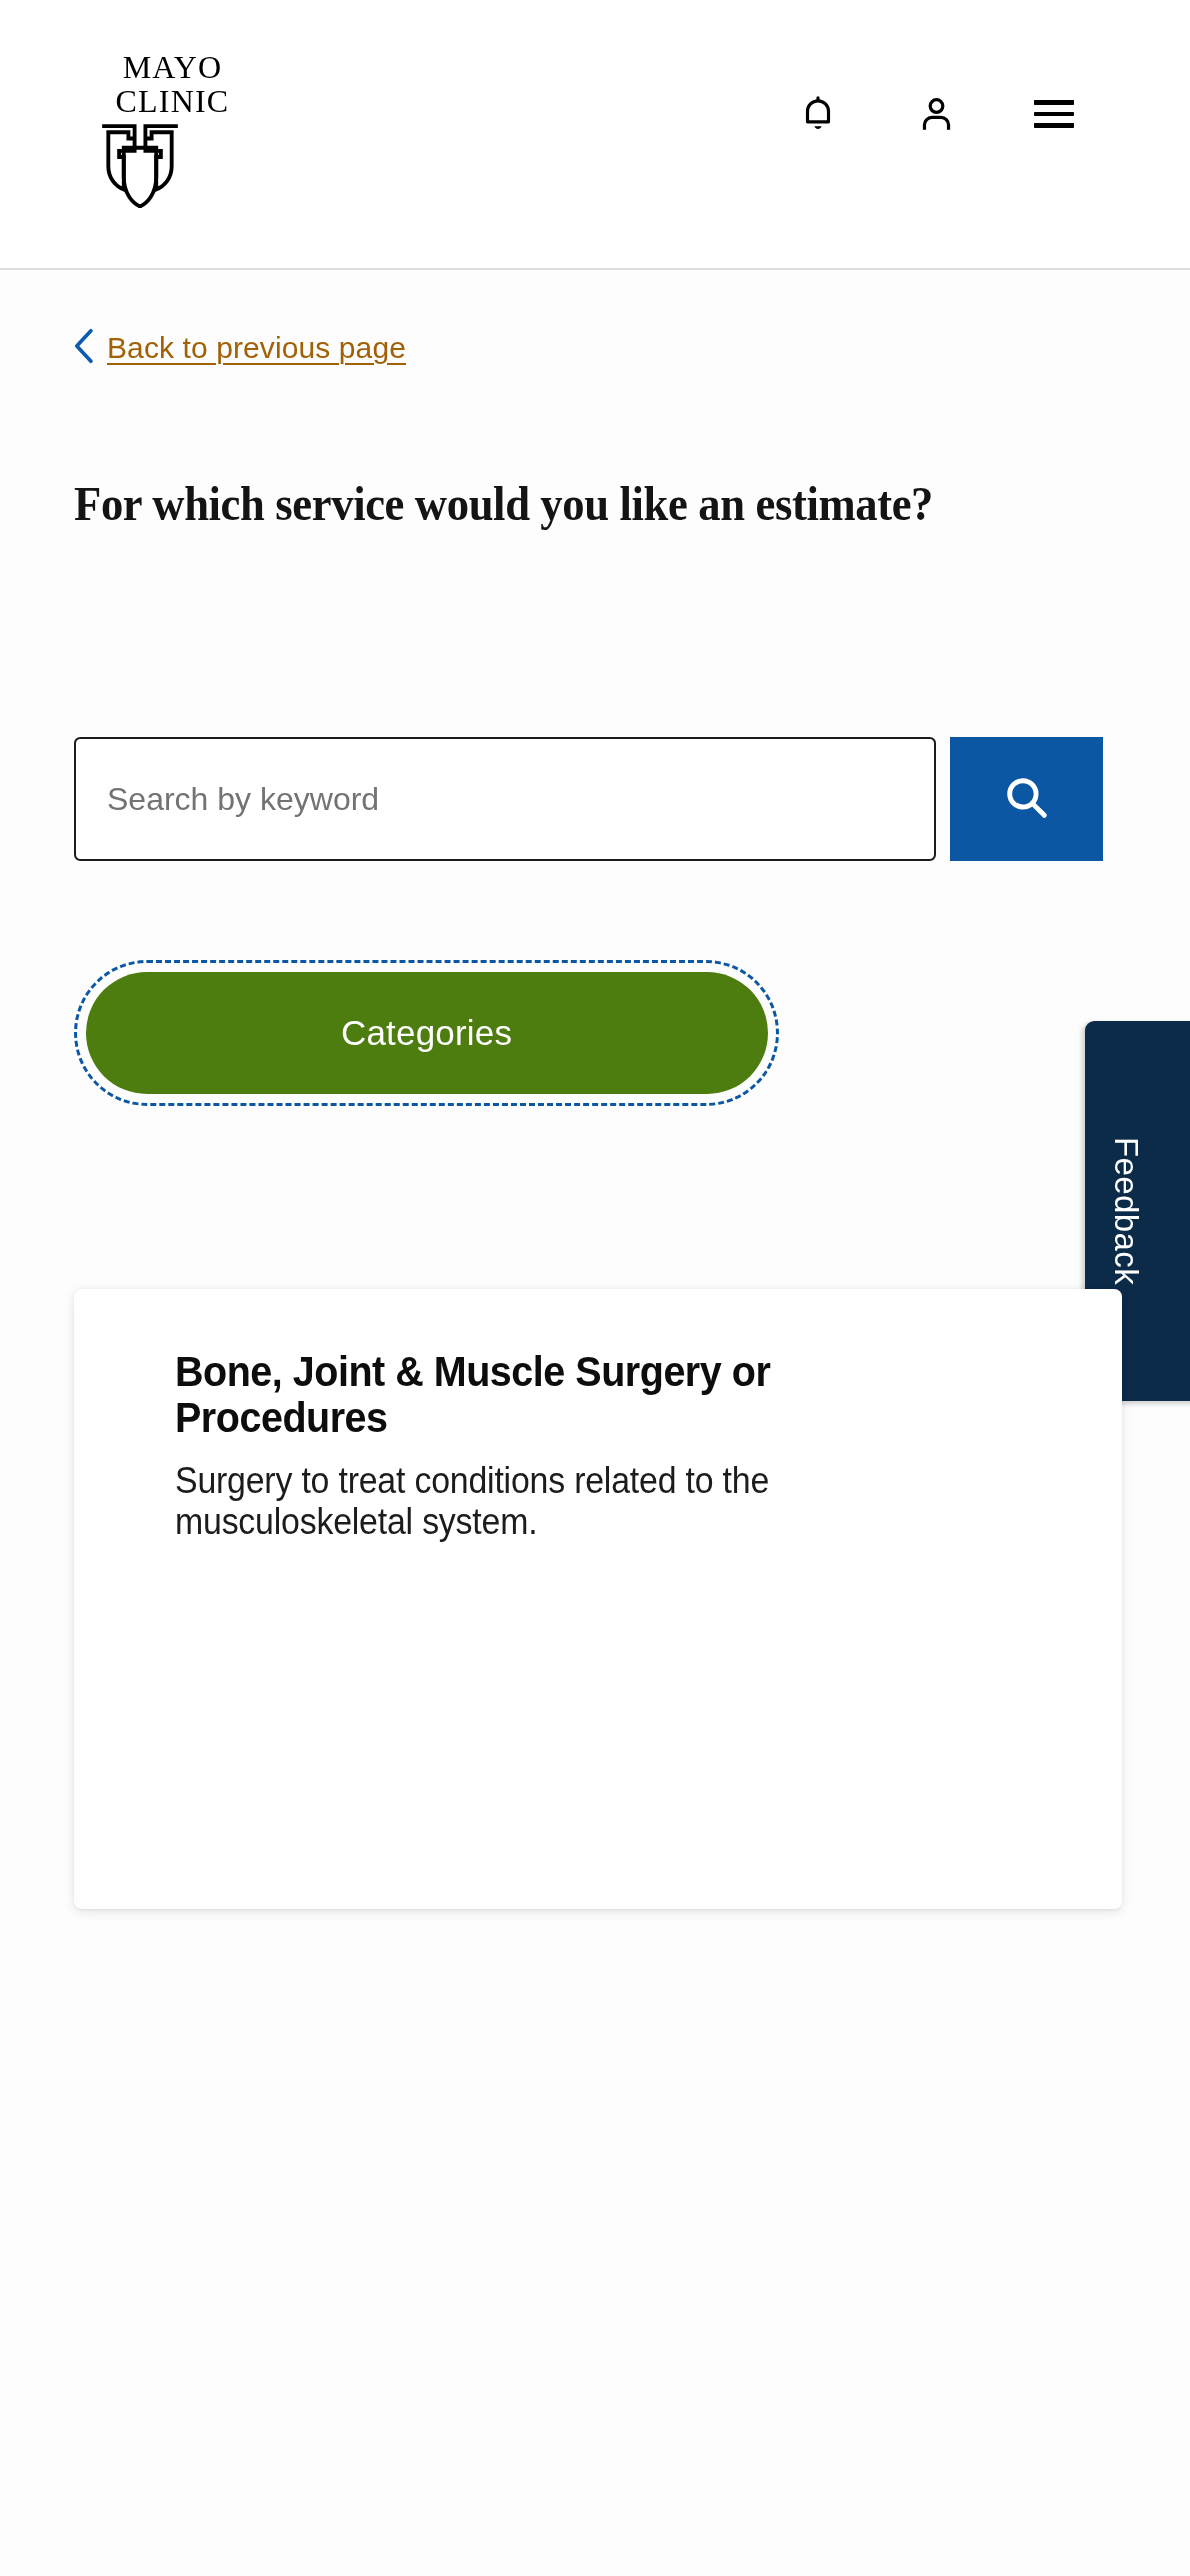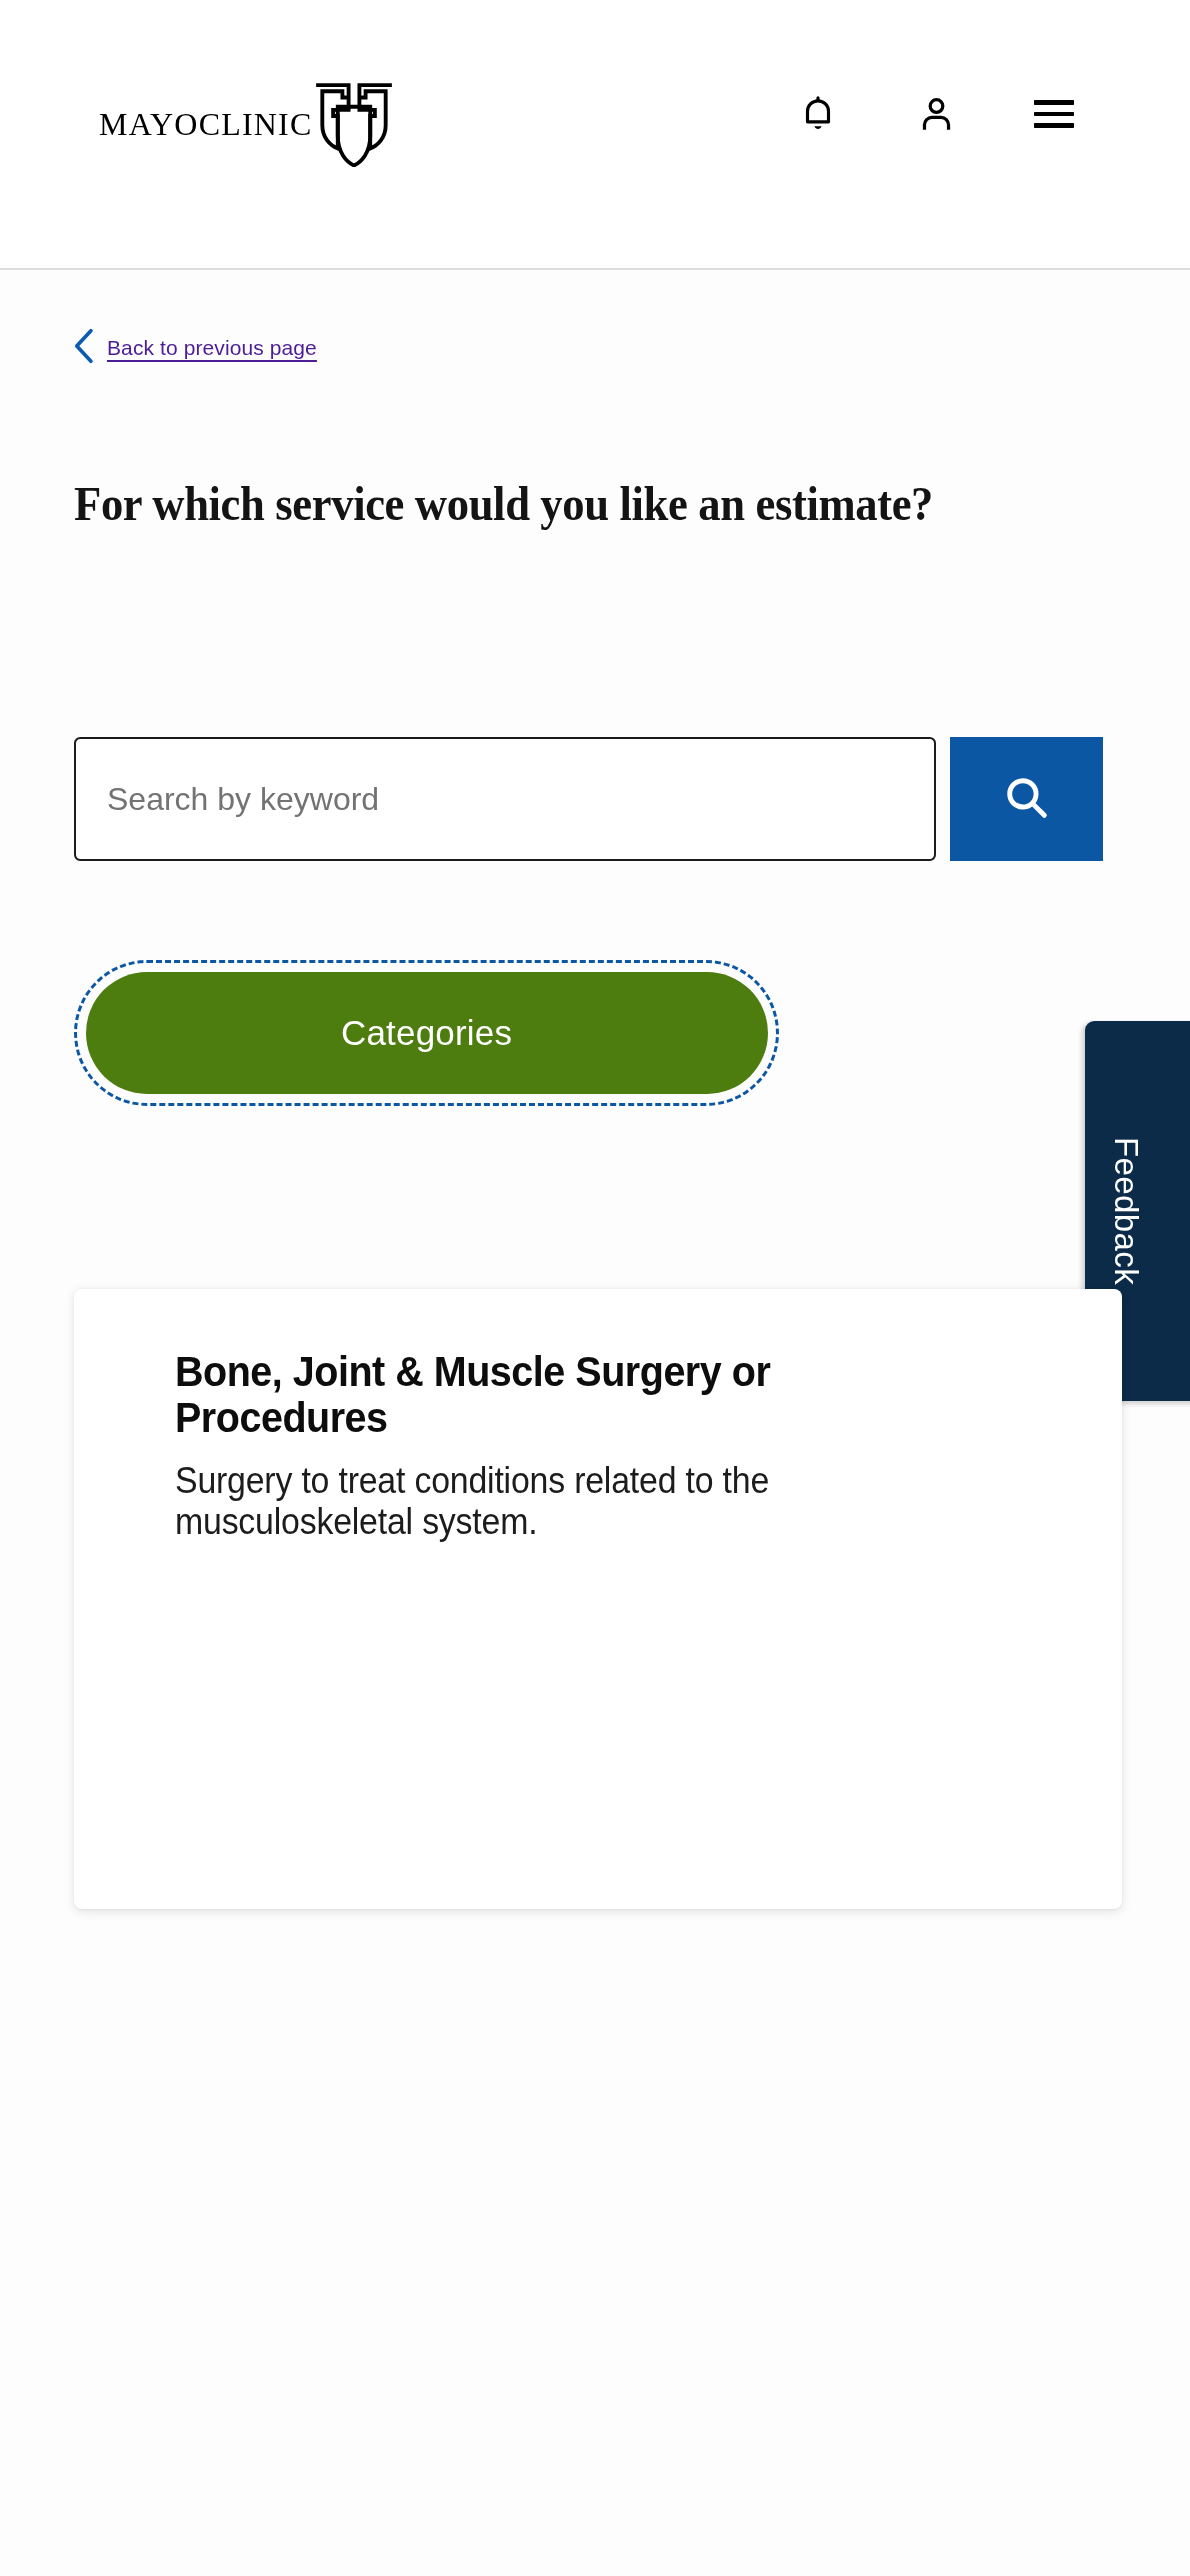--- a/index.html
+++ b/index.html
@@ -30,22 +30,21 @@
     border-bottom: 2.3px solid #dcdcdc;
   }
 
   .logo-wrap {
     position: absolute;
     left: 99px;
     top: 51px;
     width: 147px;
     height: 147px;
     display: flex;
-    flex-direction: row;
-    align-items: center;
+    flex-direction: column;
   }
   .logo-word {
     font-family: "Liberation Serif", serif;
     font-weight: 400;
     color: #000000;
     letter-spacing: 1.2px;
     line-height: 1.06;
     font-size: 32px;
     text-align: center;
   }
@@ -93,22 +92,22 @@
     top: 328px;
     display: flex;
     align-items: center;
     gap: 13px;
     cursor: pointer;
     text-decoration: none;
   }
   .back-chevron { display: block; }
   .back-text {
     font-family: "Liberation Sans", sans-serif;
-    font-size: 21px;
-    color: #4c1d95;
+    font-size: 30px;
+    color: #a16207;
     text-decoration: underline;
     text-underline-offset: 4.6px;
     text-decoration-thickness: 2.3px;
     letter-spacing: 0.1px;
   }
 
   
   .page-heading {
     position: absolute;
     left: 74px;

